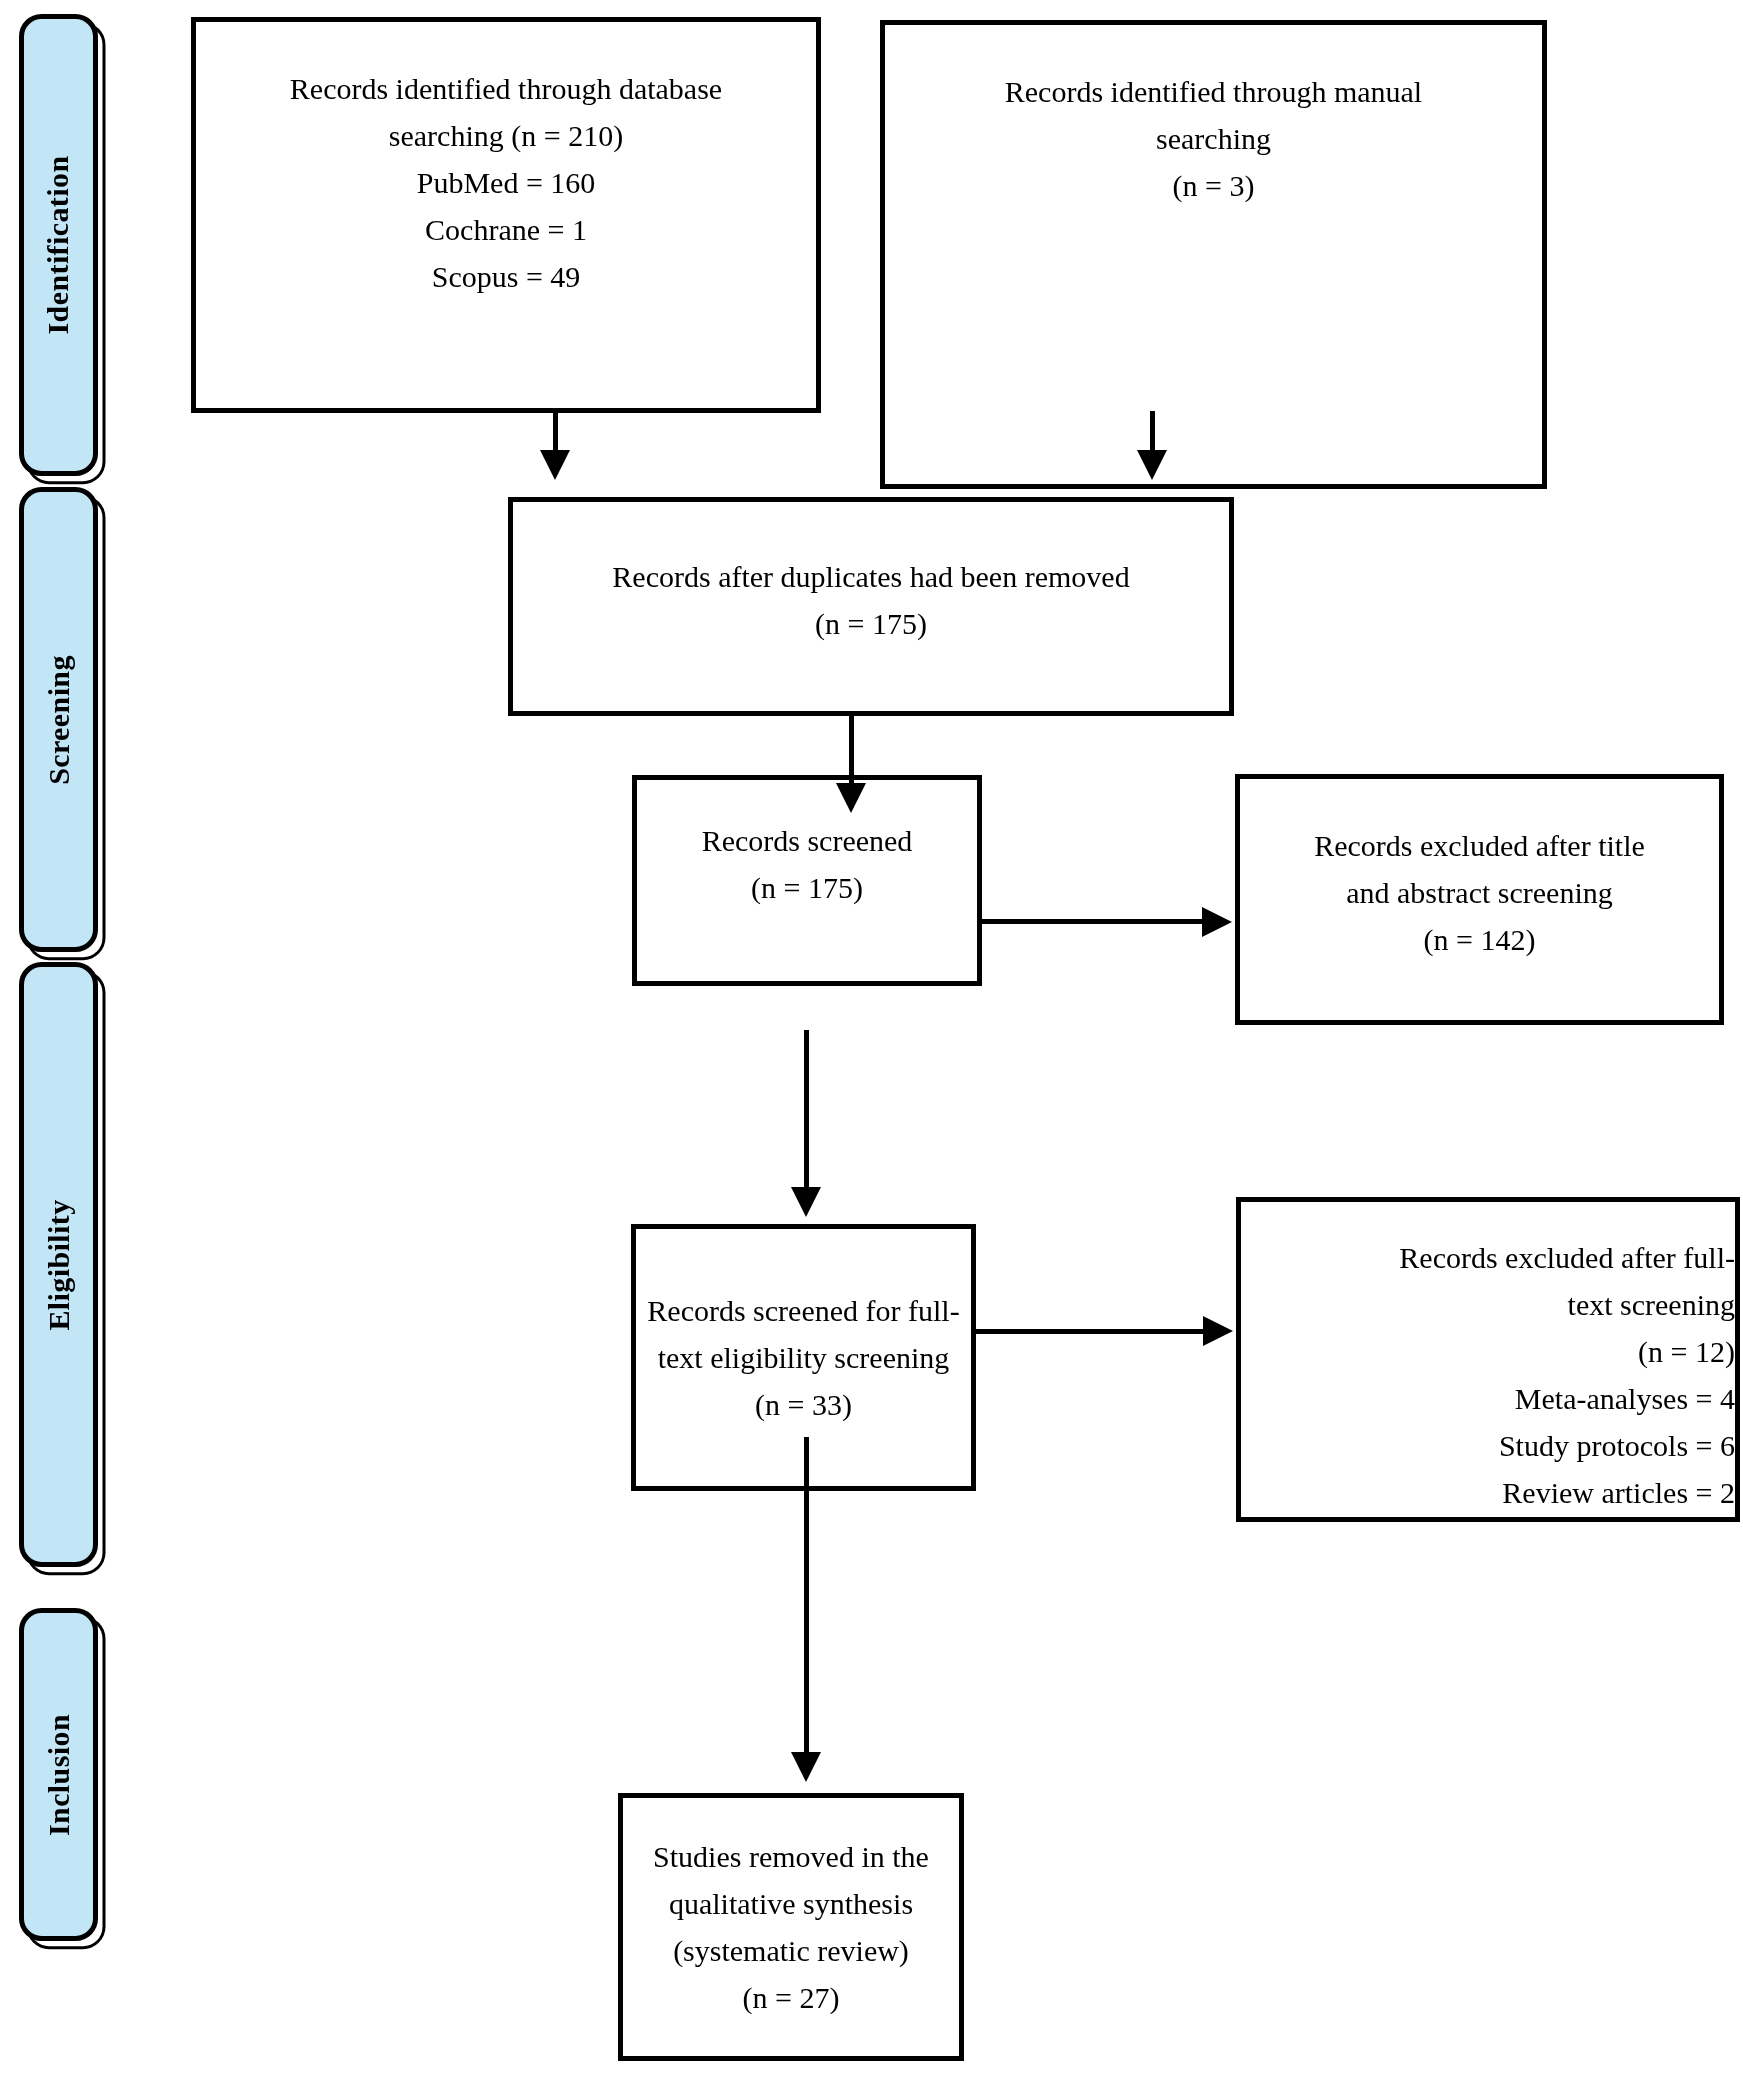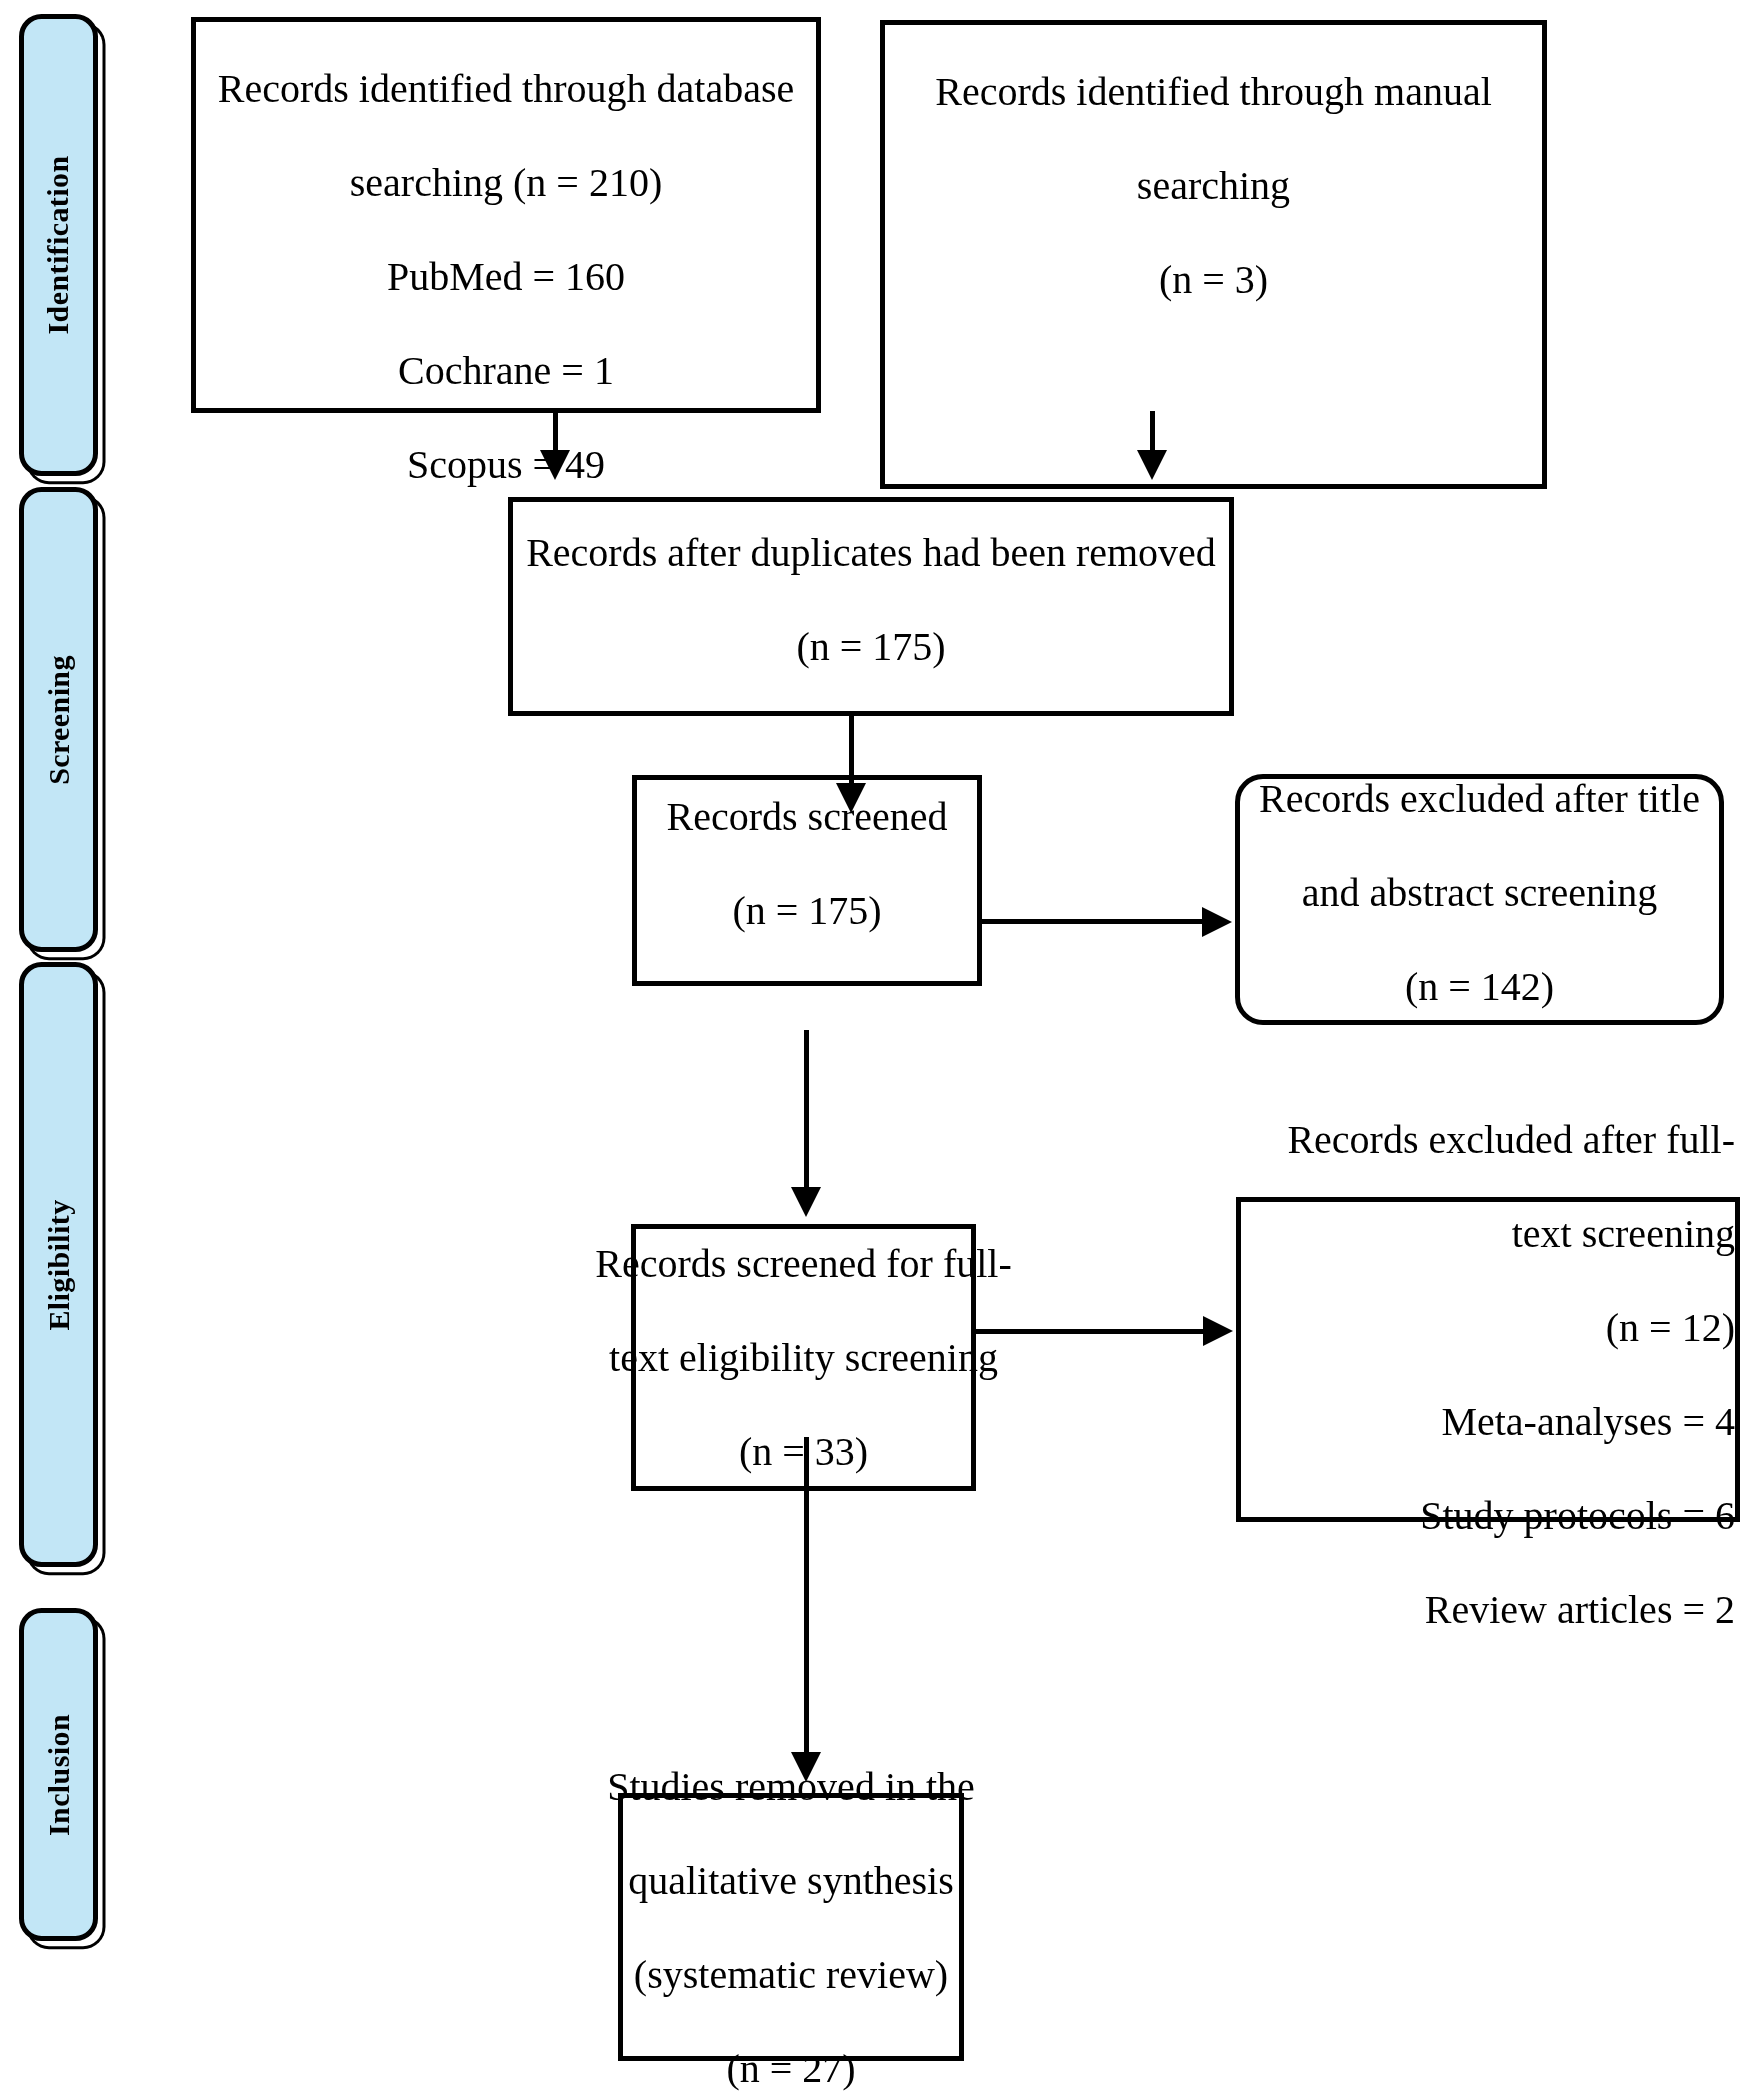--- a/index.html
+++ b/index.html
@@ -43,30 +43,29 @@
   .fbox {
     position: absolute;
     background: #ffffff;
     border: 5.2px solid #000;
     box-sizing: border-box;
     display: flex;
     flex-direction: column;
     align-items: center;
     justify-content: center;
     text-align: center;
-    font-size: 40px;
+    font-size: 30px;
     line-height: 47px;
-    gap: 47px;
   }
   .fbox .ln { white-space: nowrap; }
   #box-db        { left: 191px;  top: 16.5px;   width: 630px; height: 396px; justify-content: flex-start; padding-top: 43px; }
   #box-manual    { left: 880px; top: 19.5px;   width: 667px; height: 469px; justify-content: flex-start; padding-top: 43px; }
   #box-dup       { left: 489px;  top: 497px;  width: 726px; height: 219px; padding-bottom: 13.5px; margin-left: 19px; }
   #box-screened  { left: 632px;  top: 775px; width: 350px; height: 211px; padding-bottom: 34px; }
-  #box-excl-ta   { left: 1235px; top: 774px; width: 489px; height: 251px; padding-bottom: 15px; border-radius: 28px; }
+  #box-excl-ta   { left: 1235px; top: 774px; width: 489px; height: 251px; padding-bottom: 15px; }
   #box-fulltext  { left: 631px;  top: 1224px; width: 345px; height: 267px; }
   #box-excl-ft   { left: 1236px; top: 1197px; width: 504px; height: 325px; padding-top: 30px; align-items: flex-end; }
   #box-included  { left: 618px;  top: 1793px; width: 346px; height: 268px; }
 
   
   .vline { position: absolute; width: 4.5px; background: #000; }
   .hline { position: absolute; height: 4.5px; background: #000; }
   .head-down {
     position: absolute; width: 0; height: 0;
     border-left: 15px solid transparent;

